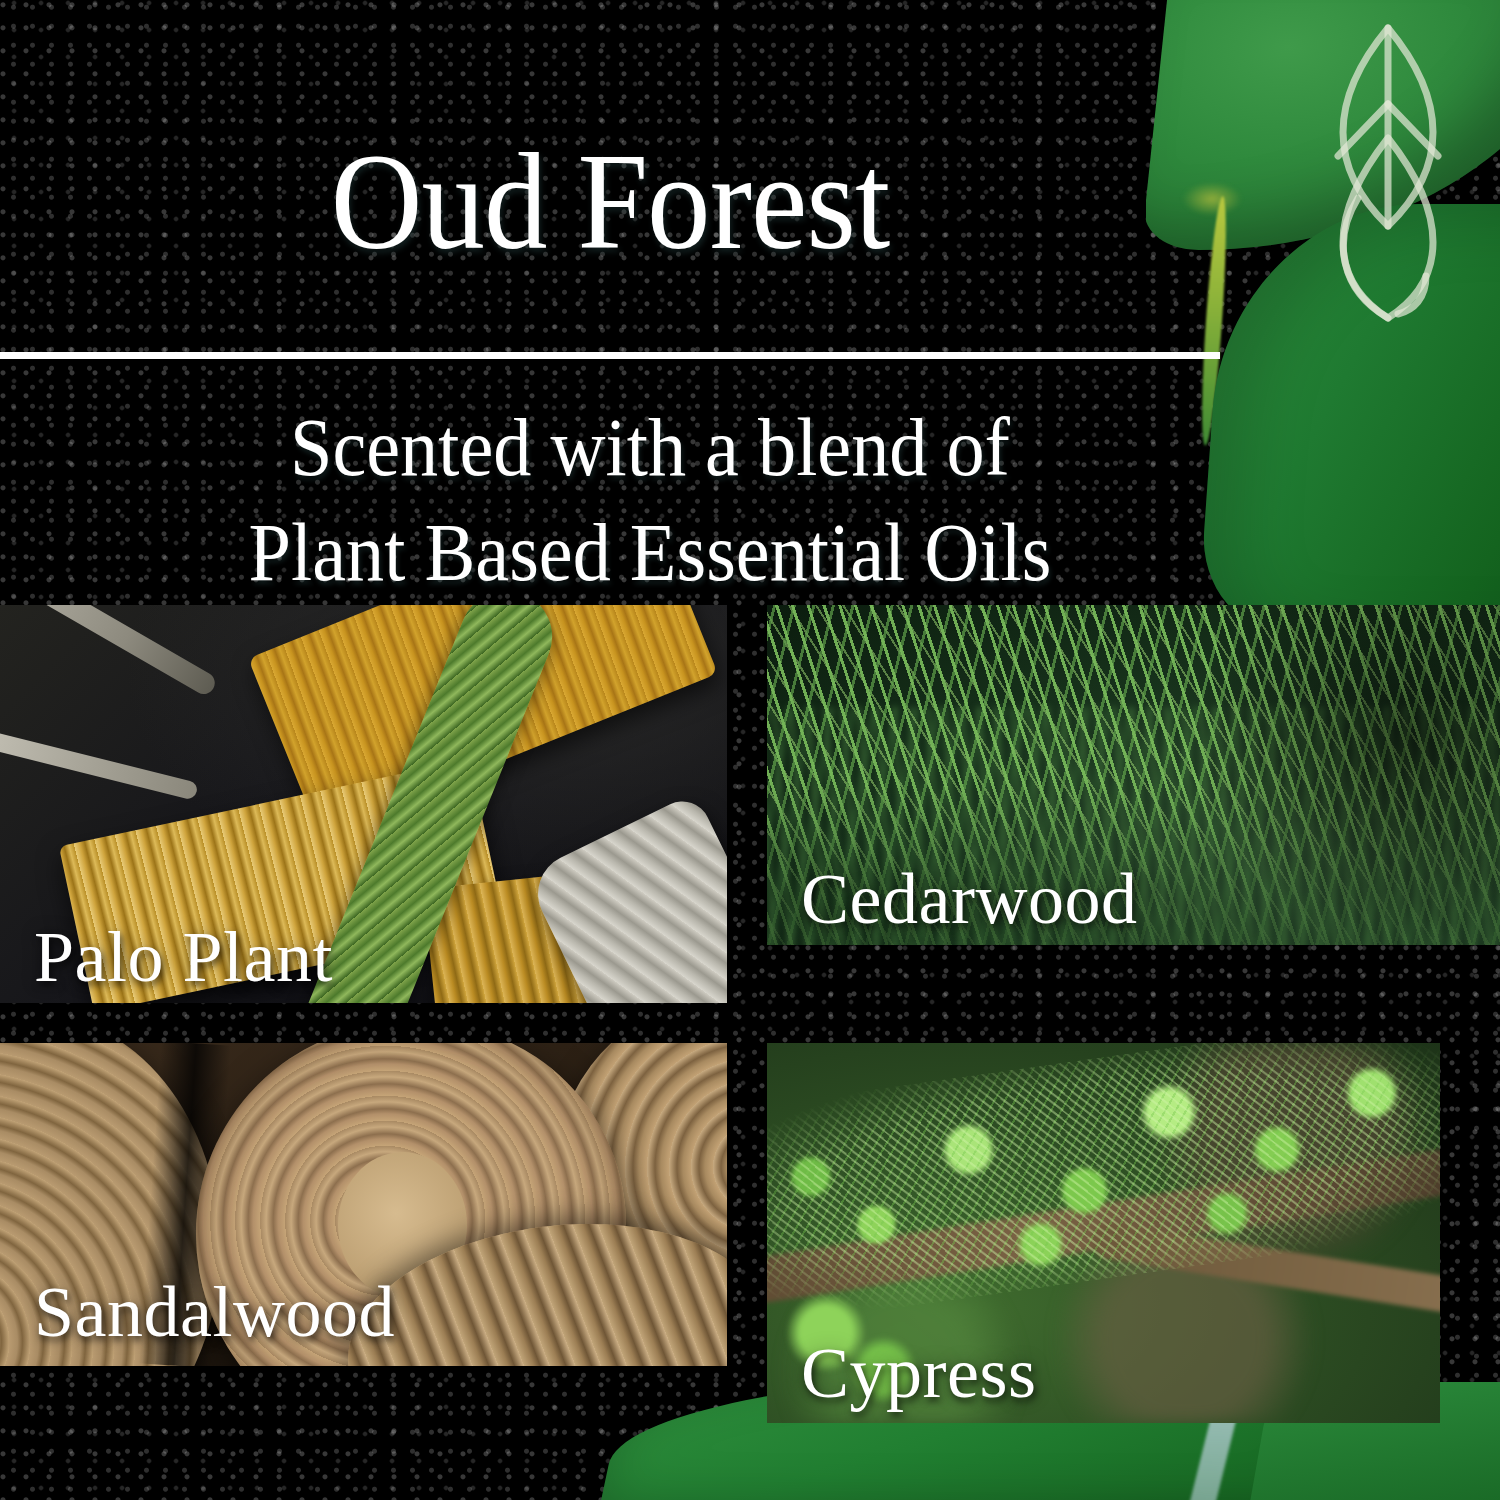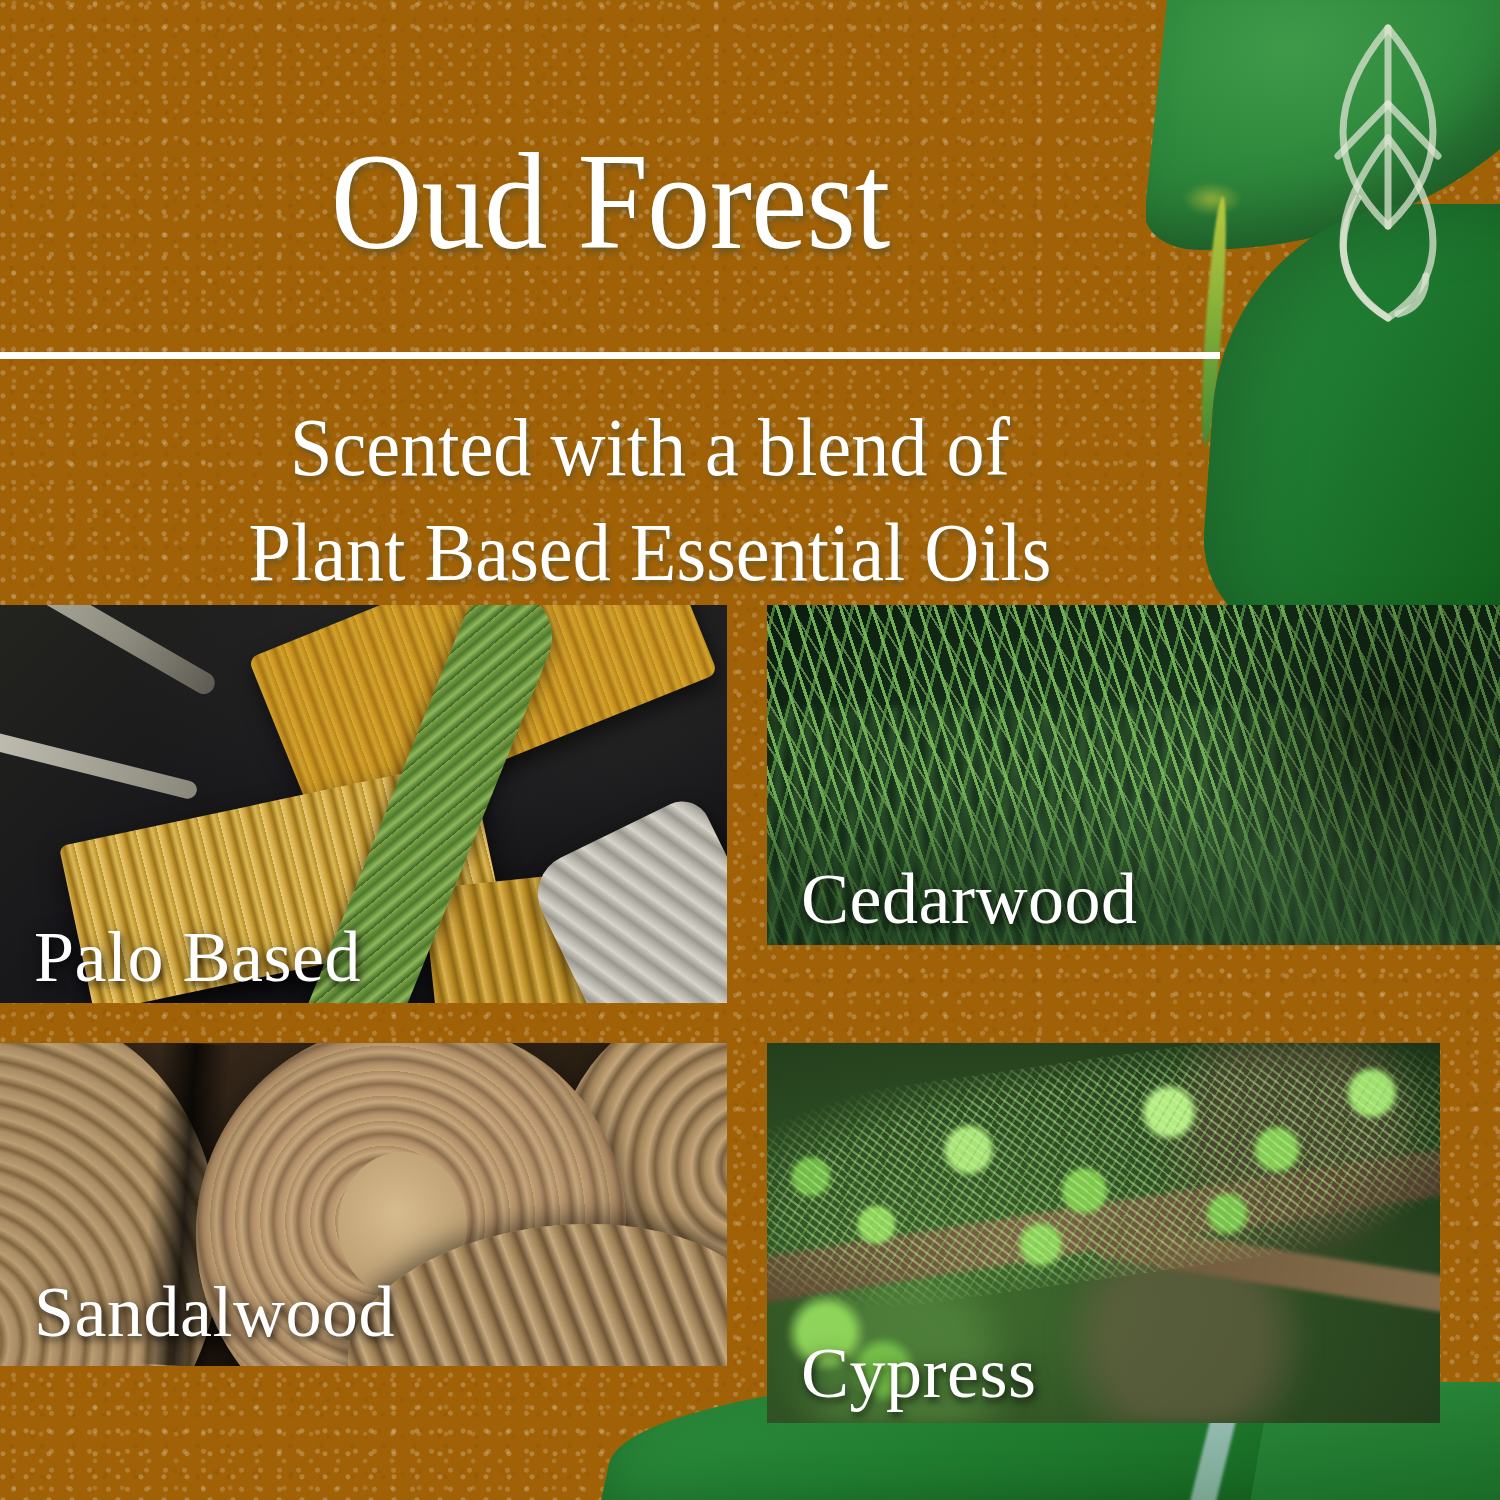--- a/index.html
+++ b/index.html
@@ -5,21 +5,21 @@
   html, body {
     margin: 0;
     padding: 0;
     background: #ffffff;
   }
   #canvas {
     position: relative;
     width: 1500px;
     height: 1500px;
     overflow: hidden;
-    background-color: #a16207;
+    background-color: #000000;
     font-family: "Liberation Serif", "DejaVu Serif", serif;
   }
 
   
   .paper-texture {
     position: absolute;
     inset: 0;
     pointer-events: none;
     background-image:
       radial-gradient(circle at 13% 21%, rgba(255,255,255,.26) 0 2px, transparent 3px),
@@ -450,21 +450,21 @@
   <div class="panel panel-palo">
     <div class="photo ph-palo">
       <div class="twig"></div>
       <div class="twig2"></div>
       <div class="stickA"></div>
       <div class="stickB"></div>
       <div class="stickC"></div>
       <div class="braid"></div>
       <div class="sage"></div>
     </div>
-    <div class="caption">Palo Based</div>
+    <div class="caption">Palo Plant</div>
   </div>
 
   <div class="panel panel-cedar">
     <div class="photo ph-cedar">
       <div class="fronds2"></div>
       <div class="fronds"></div>
       <div class="dark-right"></div>
     </div>
     <div class="caption">Cedarwood</div>
   </div>

